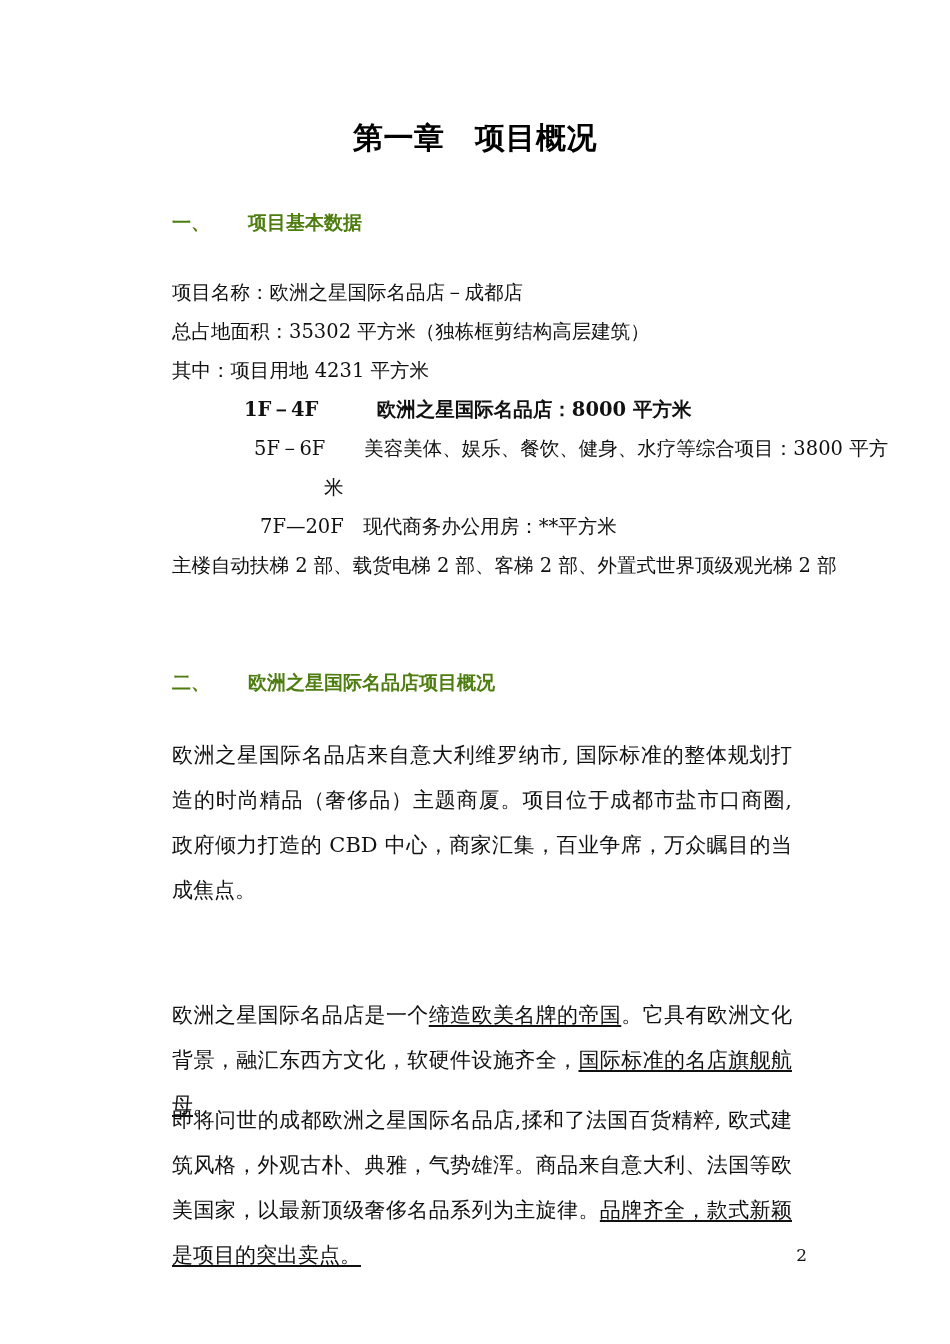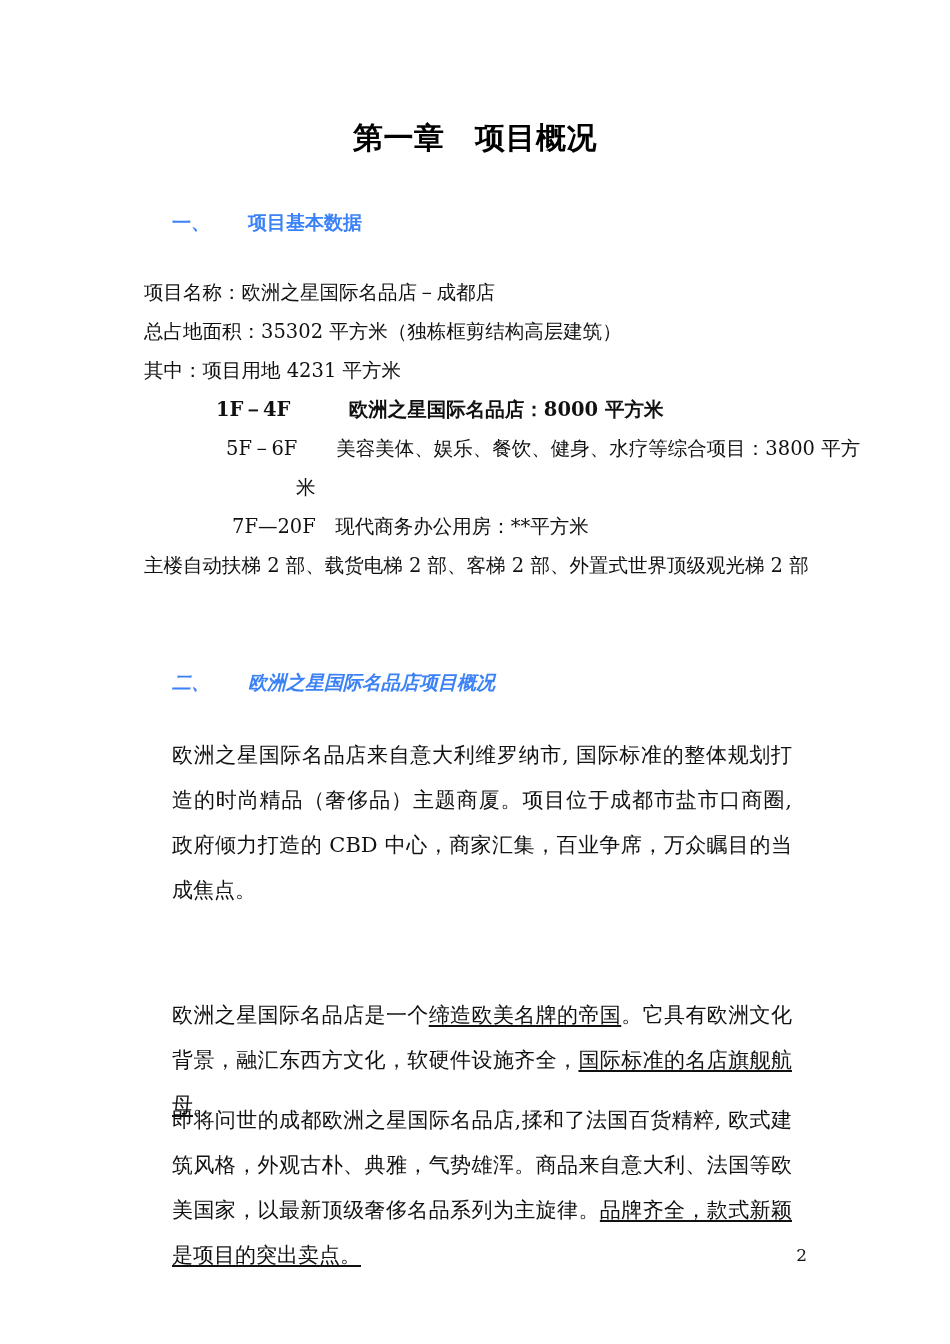--- a/index.html
+++ b/index.html
@@ -29,29 +29,29 @@
     font-weight: bold;
     font-size: 30px;
     letter-spacing: 0.5px;
     color: #000000;
   }
   .section-head {
     position: absolute;
     font-family: "DejaVu Sans", "Liberation Sans", sans-serif;
     font-weight: bold;
     font-size: 19px;
-    color: #3b82f6;
+    color: #4d7c0f;
     white-space: pre;
   }
   .sec1 { left: 172px; top: 210px; }
-  .sec2 { left: 172px; top: 670px; font-style: italic; }
+  .sec2 { left: 172px; top: 670px; }
 
   .data-block {
     position: absolute;
-    left: 156px;
+    left: 184px;
     top: 273px;
     width: 640px;
     font-size: 19.5px;
     line-height: 39px;
     color: #111111;
   }
   .data-line {
     white-space: pre;
   }
   .ind1 { padding-left: 54px; }

